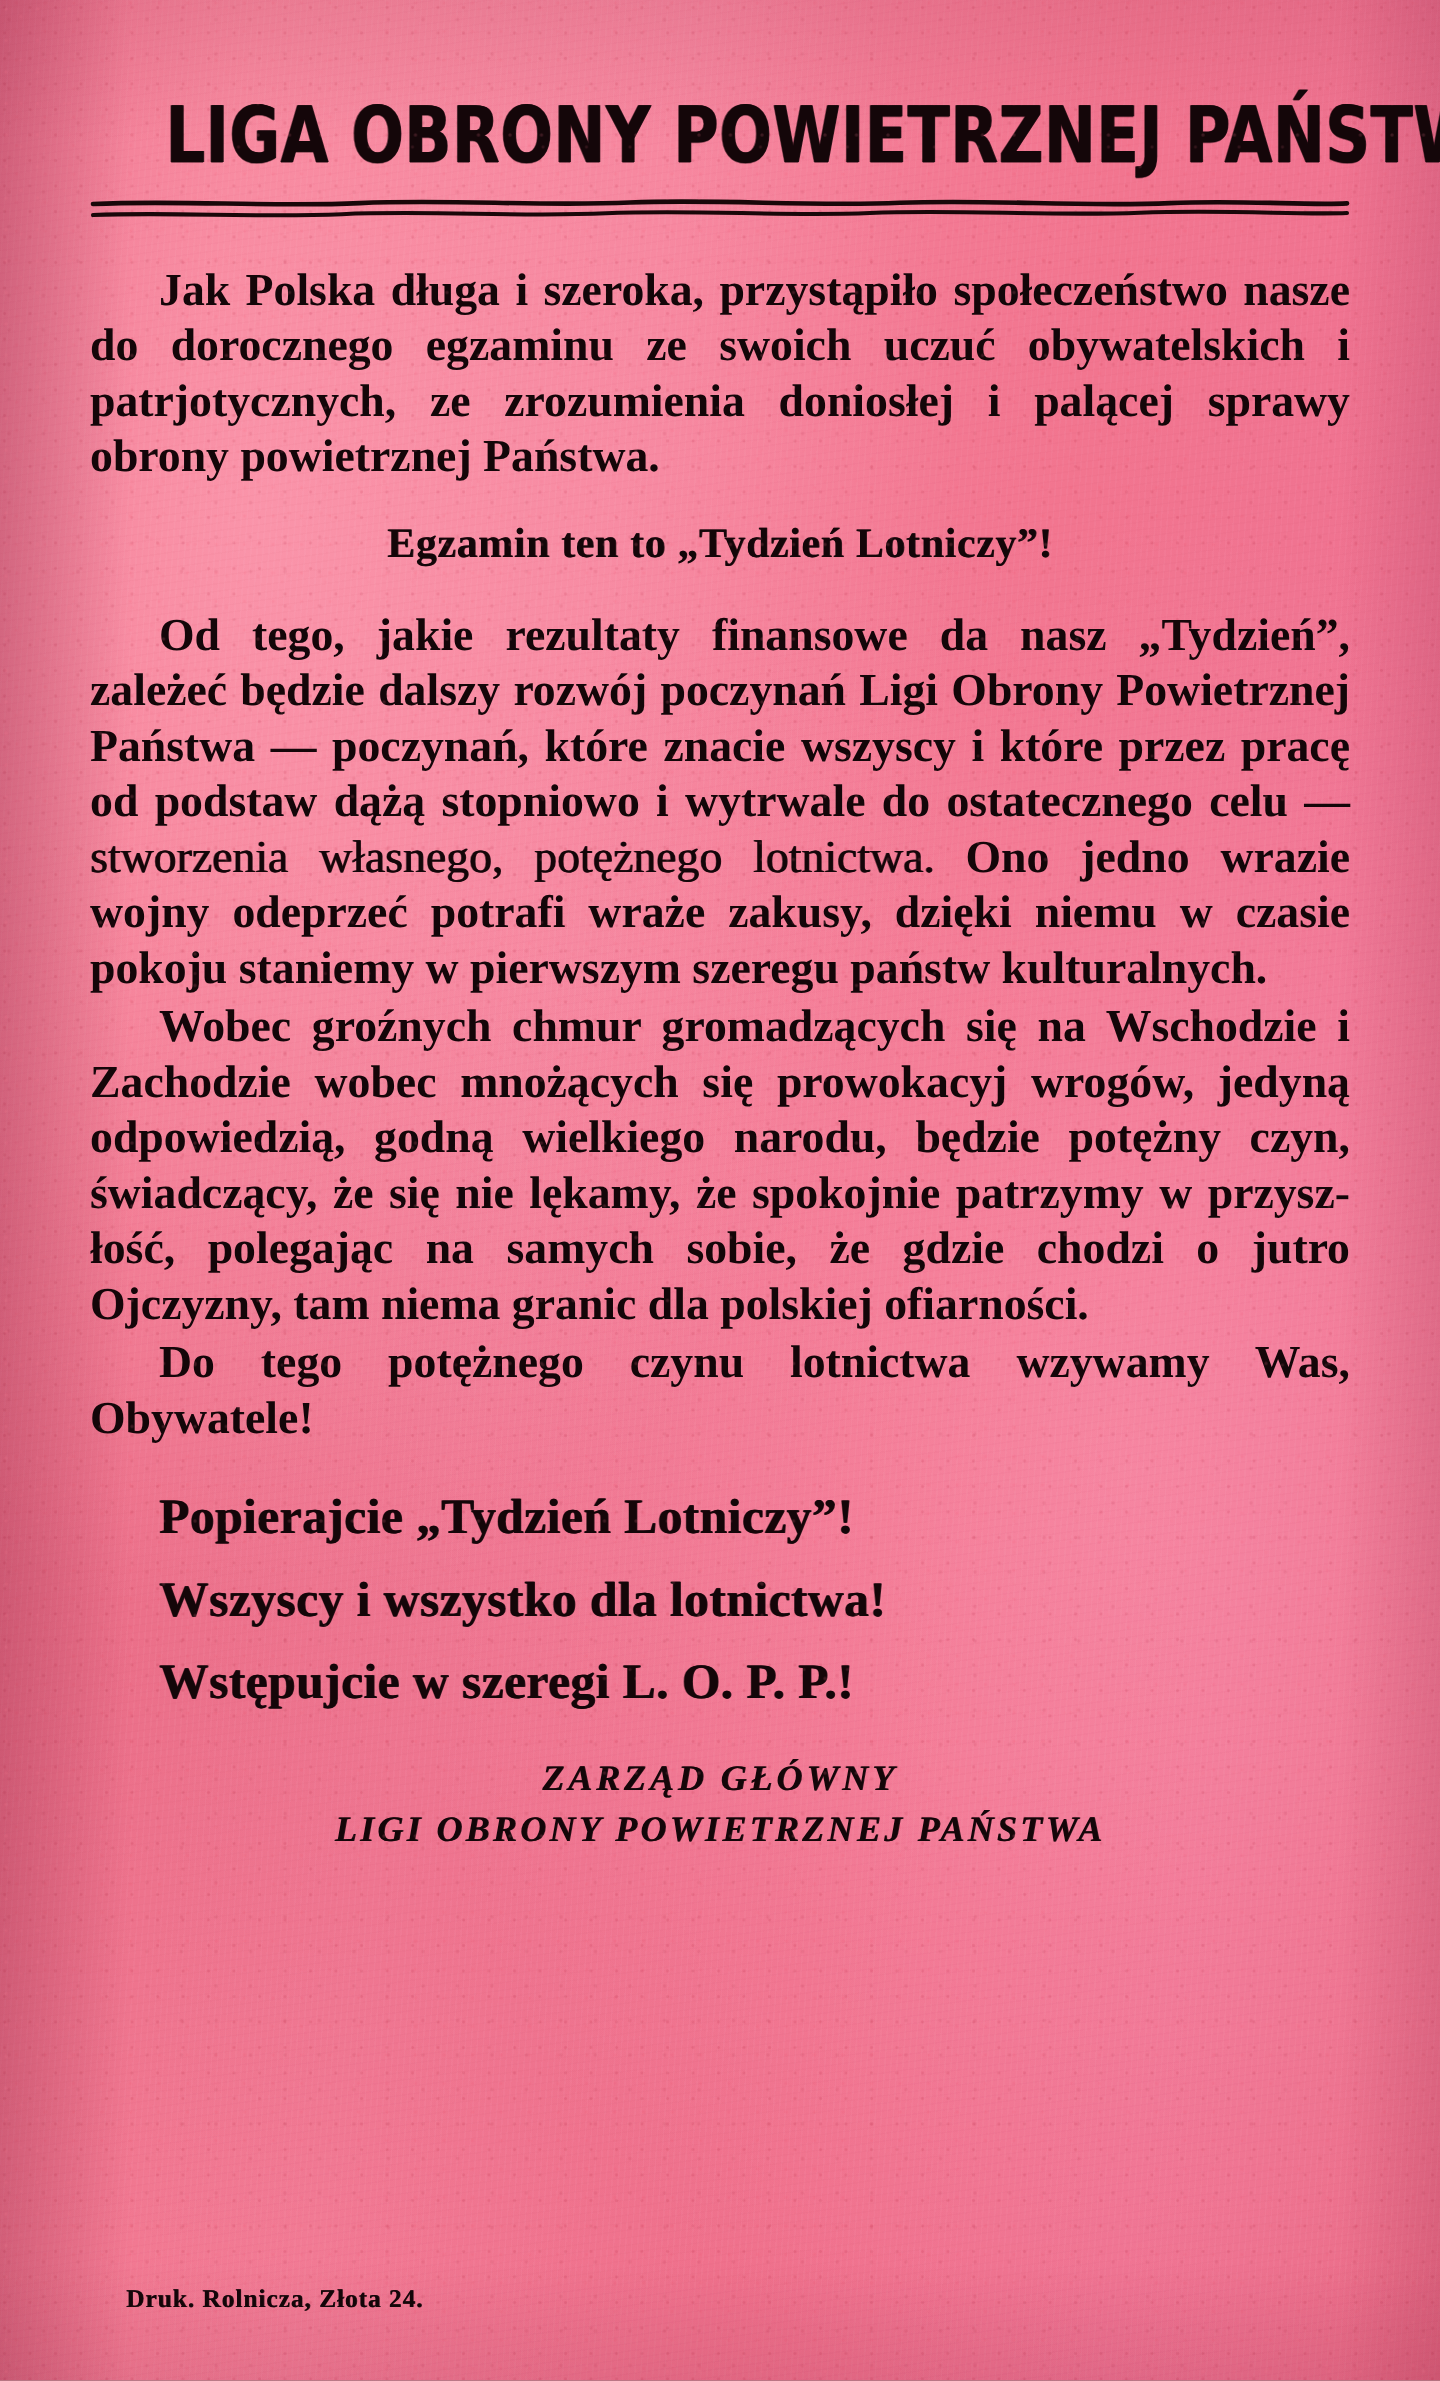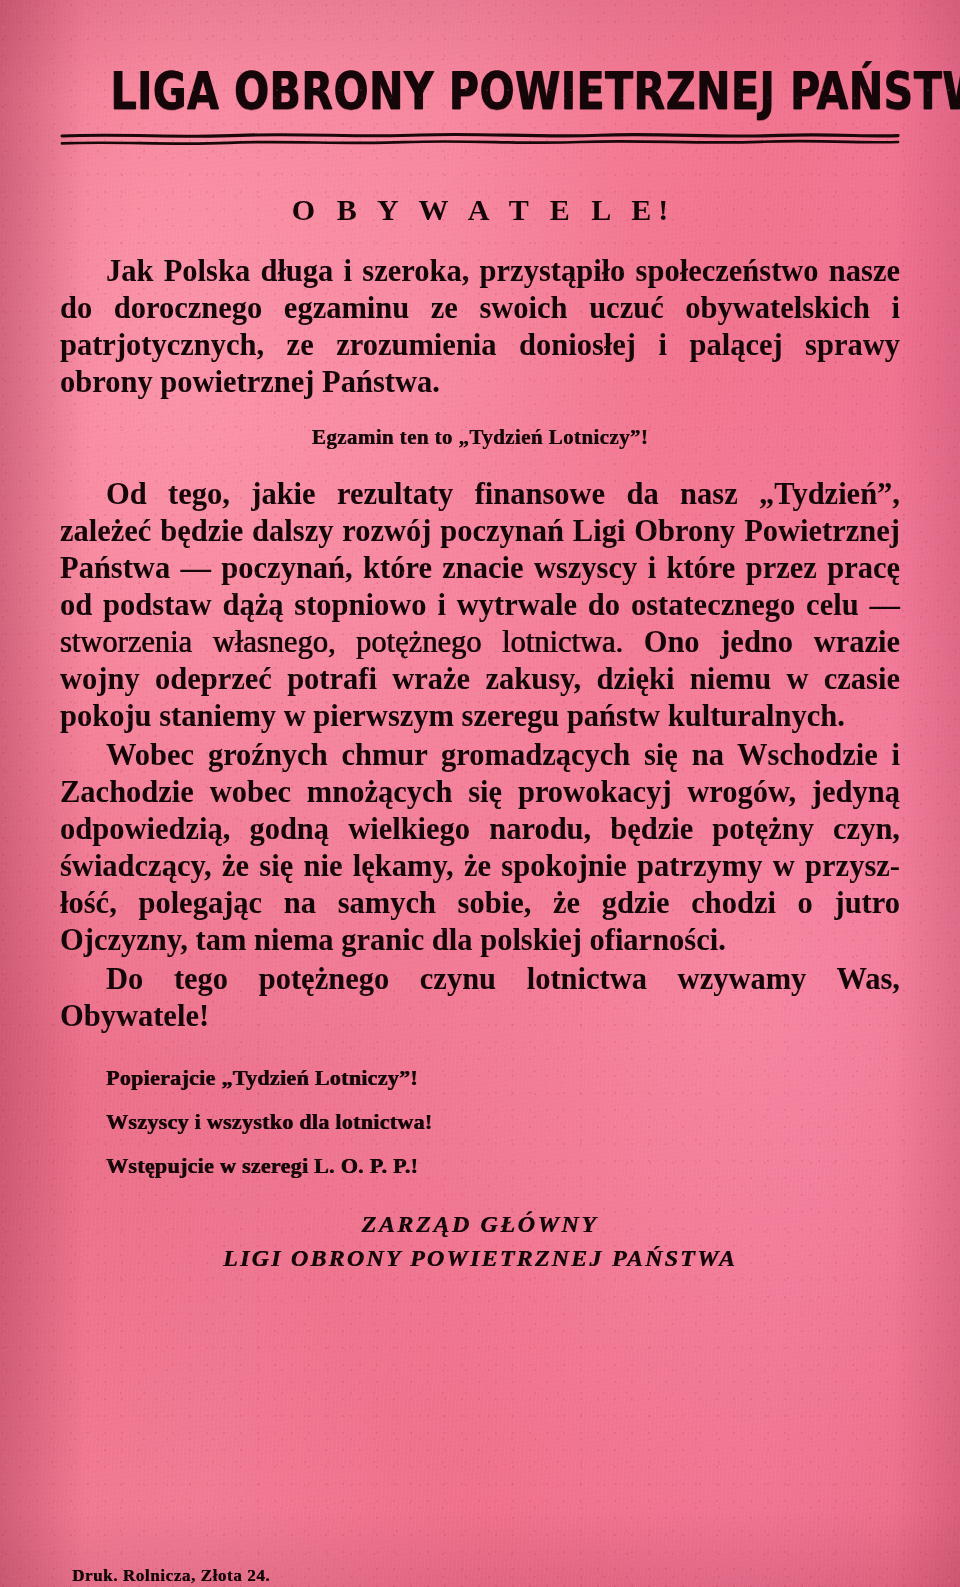--- a/index.html
+++ b/index.html
@@ -109,63 +109,62 @@
     text-align: justify;
     text-indent: 46px;
     hyphens: manual;
   }
   .para.tight { margin-top: 2px; }
 
   .subhead {
     margin: 24px 0 0;
     text-align: center;
     font-weight: 700;
-    font-size: 21px;
+    font-size: 28px;
     letter-spacing: 0.4px;
     text-shadow: 0.45px 0 0 rgba(20,6,9,0.8);
   }
 
   .emph {
     font-weight: 400;
     text-shadow: 0.5px 0 0 rgba(20,6,9,0.9), -0.4px 0 0 rgba(20,6,9,0.5);
   }
 
   
   .slogans { margin: 30px 0 0; }
   .slogan {
     margin: 0 0 18px 46px;
-    font-size: 22px;
+    font-size: 33px;
     font-weight: 700;
     letter-spacing: 0.3px;
     text-shadow: 0.5px 0 0 rgba(20,6,9,0.85), -0.35px 0 0 rgba(20,6,9,0.45);
   }
 
   
   .sig {
     margin: 28px 0 0;
     text-align: center;
     font-weight: 700;
     font-size: 24px;
     line-height: 34px;
     letter-spacing: 2.6px;
     text-shadow: 0.5px 0 0 rgba(20,6,9,0.85);
     font-style: italic;
   }
   .sig .line2 { letter-spacing: 2.2px; }
 
   .imprint {
     position: absolute;
-    left: 72px;
+    left: 84px;
     top: 1523px;
     z-index: 3;
     font-size: 17px;
     font-weight: 700;
     letter-spacing: 0.6px;
     text-shadow: 0.4px 0 0 rgba(20,6,9,0.8);
-    margin-top: 43px;
   }
 
   
   #inkwear {
     position: absolute;
     inset: 0;
     z-index: 4;
     pointer-events: none;
     opacity: 0.20;
     background-image:
@@ -187,21 +186,20 @@
 
     <h1 class="masthead">LIGA OBRONY POWIETRZNEJ PAŃSTWA</h1>
 
     <div class="rules">
       <svg viewBox="0 0 840 18" preserveAspectRatio="none" aria-hidden="true">
         <path d="M2,5 C60,2.2 120,7.2 180,4.4 C240,1.8 300,6.6 360,4 C420,1.6 480,6.8 540,4.2 C600,1.8 660,7 720,4.4 C770,2.4 810,6 838,4.6" fill="none" stroke="#190709" stroke-width="3.1" stroke-linecap="round"></path>
         <path d="M2,12.4 C55,10 110,14.4 168,11.8 C226,9.2 286,13.8 344,11.2 C404,8.6 462,13.4 520,11 C580,8.6 640,13.2 700,10.8 C760,8.6 806,12.4 838,11" fill="none" stroke="#190709" stroke-width="2.7" stroke-linecap="round"></path>
       </svg>
     </div>
 
-    <h2 class="call">O B Y W A T E L E!</h2>
 
     <p class="para">Jak Polska długa i szeroka, przystąpiło spo­łeczeństwo nasze do dorocznego egzaminu ze swo­ich uczuć obywatelskich i patrjotycznych, ze zro­zumienia doniosłej i palącej sprawy obrony po­wietrznej Państwa.</p>
 
     <p class="subhead">Egzamin ten to „Tydzień Lotniczy”!</p>
 
     <p class="para"><span>Od tego, jakie rezultaty finansowe da nasz „Tydzień”, zależeć będzie dalszy rozwój poczynań Ligi Obrony Powietrznej Państwa — poczynań, które znacie wszyscy i które przez pracę od pod­staw dążą stopniowo i wytrwale do ostatecznego celu — </span><span class="emph">stworzenia własnego, potężnego lotnictwa.</span><span> Ono jedno wrazie wojny odeprzeć potrafi wraże zakusy, dzięki niemu w czasie pokoju staniemy w pierwszym szeregu państw kulturalnych.</span></p>
 
     <p class="para tight">Wobec groźnych chmur gromadzących się na Wschodzie i Zachodzie wobec mnożących się pro­wokacyj wrogów, jedyną odpowiedzią, godną wiel­kiego narodu, będzie potężny czyn, świadczący, że się nie lękamy, że spokojnie patrzymy w przysz­łość, polegając na samych sobie, że gdzie chodzi o jutro Ojczyzny, tam niema granic dla polskiej ofiarności.</p>
 
     <p class="para tight">Do tego potężnego czynu lotnictwa wzywamy Was, Obywatele!</p>

